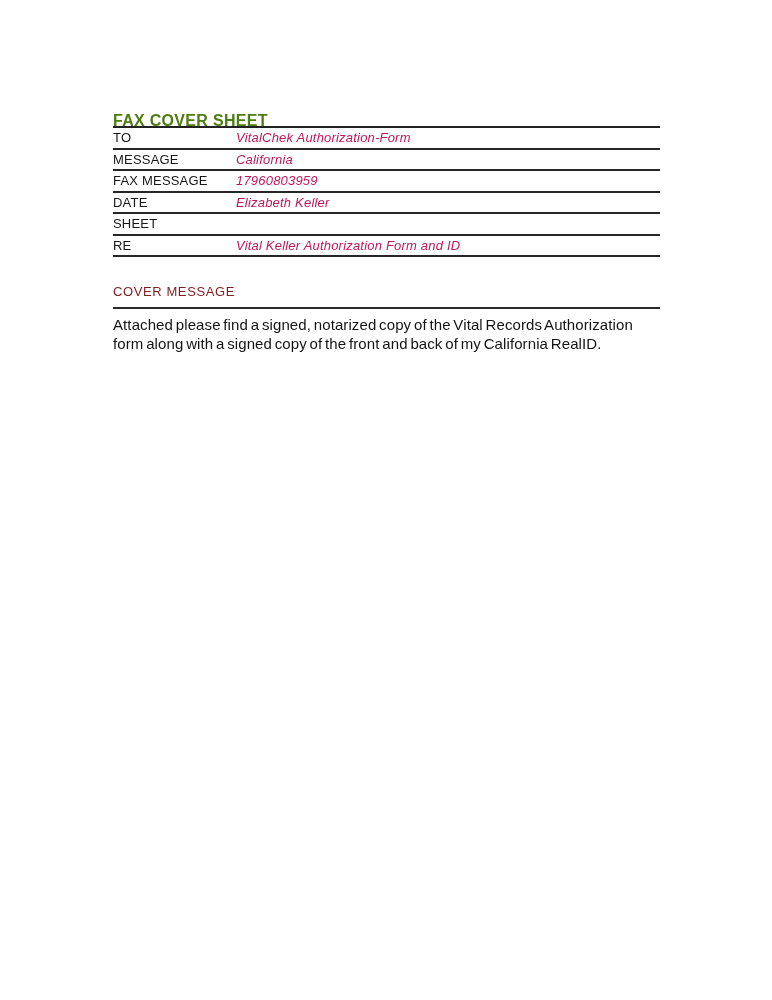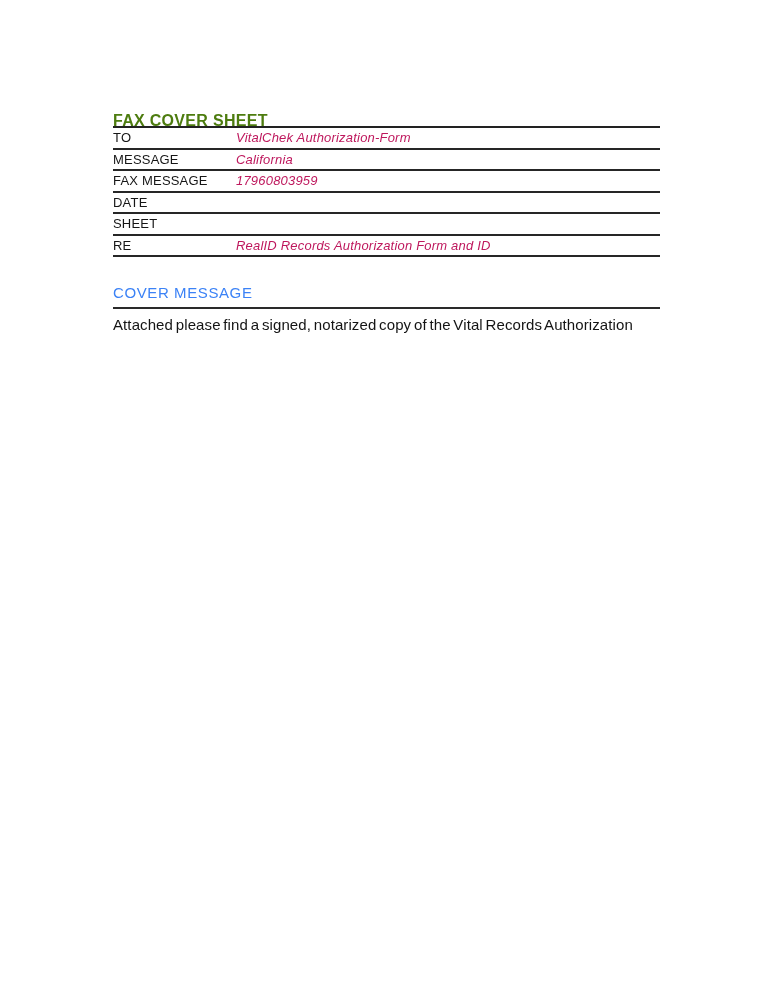--- a/index.html
+++ b/index.html
@@ -64,23 +64,23 @@
     flex: 1;
     color: #be185d;
     letter-spacing: 0.2px;
     white-space: nowrap;
     font-style: italic;
   }
   .cm-heading {
     position: absolute;
     left: 113px;
     top: 284px;
-    font-size: 15px;
+    font-size: 13px;
     letter-spacing: 0.6px;
-    color: #3b82f6;
+    color: #7f1d1d;
     white-space: nowrap;
   }
   .cover-message {
     position: absolute;
     left: 113px;
     top: 316px;
     font-size: 15px;
     line-height: 18.5px;
     color: #141414;
   }
@@ -111,34 +111,36 @@
       <span class="field-value">California</span>
     </div>
 
     <div class="field-row">
       <span class="field-label">FAX MESSAGE</span>
       <span class="field-value">17960803959</span>
     </div>
 
     <div class="field-row">
       <span class="field-label">DATE</span>
+      <span class="field-value">Elizabeth Keller</span>
     </div>
 
     <div class="field-row">
       <span class="field-label">SHEET</span>
     </div>
 
     <div class="field-row">
       <span class="field-label">RE</span>
-      <span class="field-value">RealID Records Authorization Form and ID</span>
+      <span class="field-value">Vital Keller Authorization Form and ID</span>
     </div>
 
   </div>
 
   <div class="cm-heading">COVER MESSAGE</div>
 
   <div class="rule rule-cm"></div>
 
   <div class="cover-message">
     <div class="msg-line">Attached please find a signed, notarized copy of the Vital Records Authorization</div>
+    <div class="msg-line">form along with a signed copy of the front and back of my California RealID.</div>
   </div>
 
 </div>
 
 </body></html>

